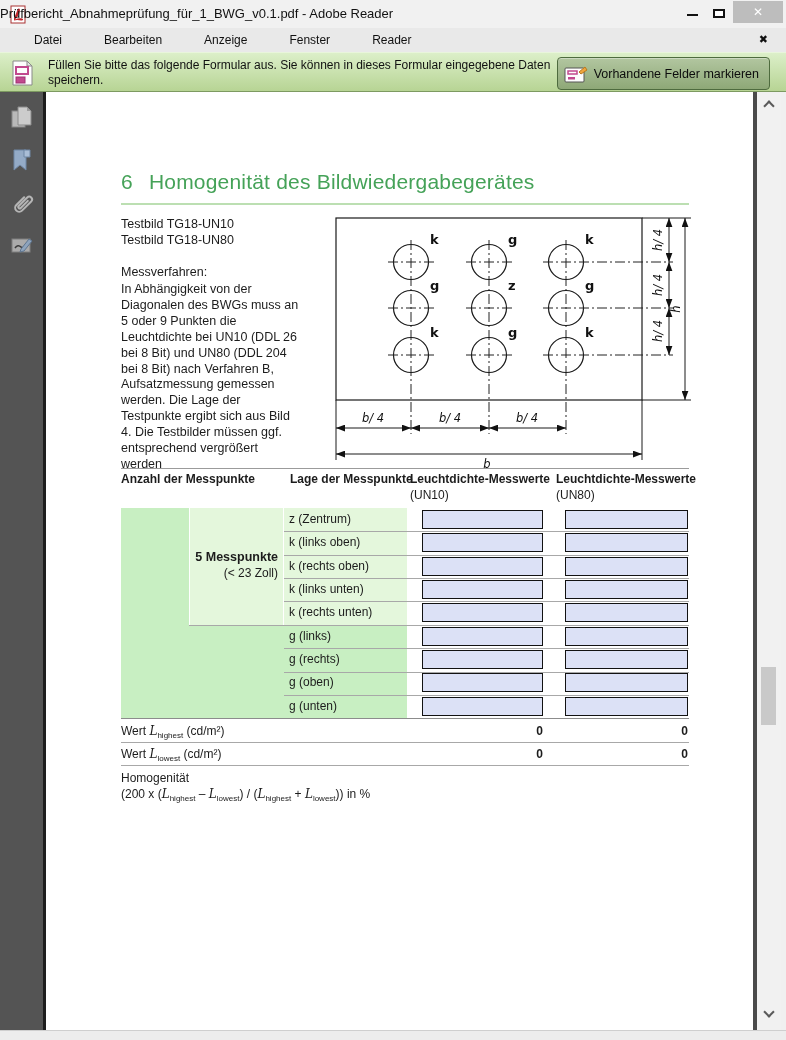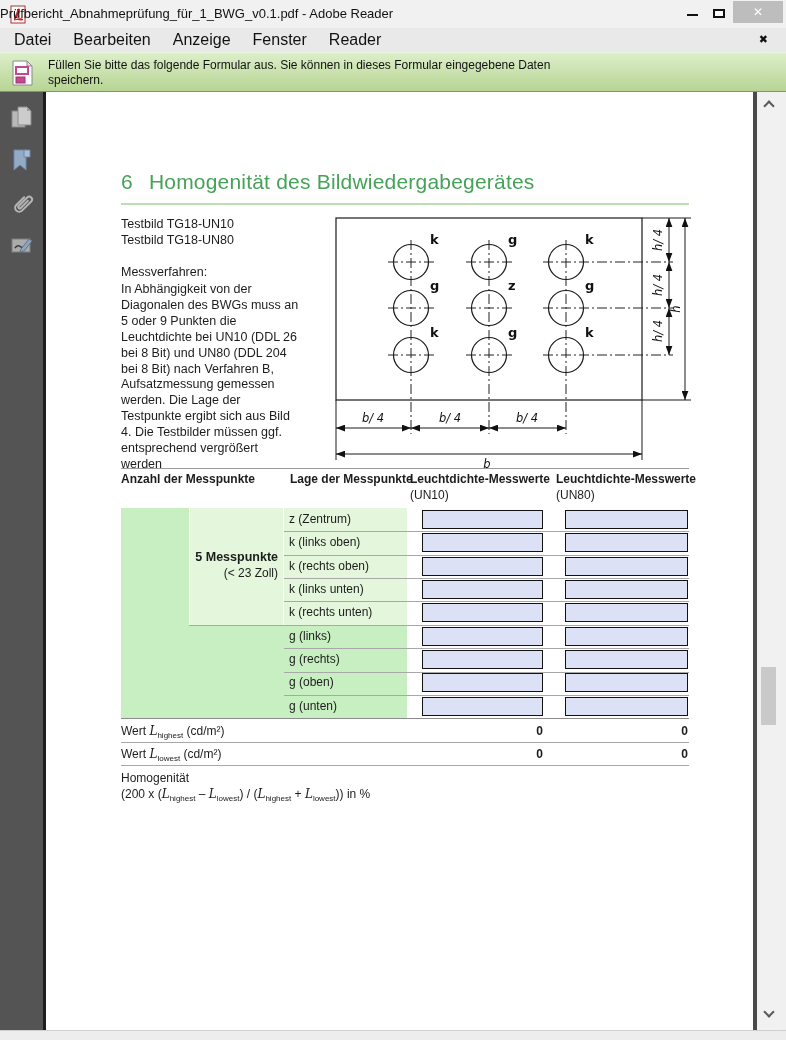--- a/index.html
+++ b/index.html
@@ -12,21 +12,21 @@
   .title-text { left:0; right:0; top:6px; font-size:13px; color:#111; }
   .pdf-logo { left:8px; top:5px; width:20px; height:19px; }
   .win-min { left:682px; top:3px; width:22px; height:20px; cursor:pointer; }
   .win-min .bar { position:absolute; left:5px; top:11px; width:11px; height:2px; background:#111; }
   .win-max { left:708px; top:3px; width:22px; height:20px; cursor:pointer; }
   .win-max .box { position:absolute; left:5px; top:6px; width:12px; height:9px; border:2px solid #111; background:#fff; }
   .win-close { left:733px; top:1px; width:50px; height:22px; background:#bdbdbd; color:#fff; font-weight:bold; font-size:12px; text-align:center; line-height:22px; cursor:pointer; }
 
   
   .menubar { left:0; top:28px; width:786px; height:24px; background:#e9e9e9; display:flex; align-items:center; padding-left:14px; gap:22px; }
-  .menu-item { font-size:16px; color:#111; cursor:pointer; }
+  .menu-item { font-size:12px; color:#111; cursor:pointer;margin-left:20px; }
   .menubar-close { position:absolute; right:18px; top:33px; font-size:11px; font-weight:bold; color:#111; cursor:pointer; }
 
   
   .notifbar { left:0; top:52px; width:786px; height:40px; background:linear-gradient(#dcefc9,#b7d494); border-top:1px solid #e9f5dc; border-bottom:1px solid #7d9a61; }
   .notif-icon { left:10px; top:6px; }
   .notif-text { left:48px; top:5px; width:522px; font-size:12px; line-height:15px; color:#111; white-space:pre-line; }
   .notif-btn { position:absolute; right:16px; top:4px; height:33px; padding:0 10px 0 6px; display:flex; align-items:center; gap:6px; background:linear-gradient(#b3c7a1,#8fa97e,#90aa7c); background:linear-gradient(#b2c6a0,#8ea877); border:1px solid #4e6b3e; border-radius:4px; box-shadow:inset 0 1px 0 rgba(255,255,255,.35); cursor:pointer; }
   .notif-btn-label { font-size:12.5px; color:#0d0d0d; }
 
   
@@ -106,20 +106,29 @@
 
 <div class="abs notifbar">
   <svg class="abs notif-icon" width="26" height="28" viewBox="0 0 26 28">
     <path d="M3 2 h14 l5 5 v19 h-19 z" fill="#fdfdfd" stroke="#8a8a8a" stroke-width="1"></path>
     <path d="M17 2 l5 5 h-5 z" fill="#e5e5e5" stroke="#8a8a8a" stroke-width="1"></path>
     <rect x="6" y="8" width="12" height="7" fill="none" stroke="#c2498e" stroke-width="2"></rect>
     <rect x="6" y="18" width="9" height="6" fill="#c2498e" stroke="#a03372" stroke-width="1"></rect>
   </svg>
   <div class="abs notif-text">Füllen Sie bitte das folgende Formular aus. Sie können in dieses Formular eingegebene Daten
 speichern.</div>
+  <div class="notif-btn">
+    <svg width="24" height="20" viewBox="0 0 24 20">
+      <rect x="1" y="4" width="19" height="14" rx="1" fill="#fdfdfd" stroke="#555" stroke-width="1"></rect>
+      <rect x="4" y="7" width="9" height="3" fill="none" stroke="#c2498e" stroke-width="1.5"></rect>
+      <rect x="4" y="13" width="7" height="2.5" fill="#c2498e"></rect>
+      <path d="M15 8 l6 -5 l2 3 l-6 4 z" fill="#f0a43c" stroke="#b77a1e" stroke-width="1"></path>
+    </svg>
+    <span class="notif-btn-label">Vorhandene Felder markieren</span>
+  </div>
 </div>
 
 <div class="abs sidebar">
   <svg class="side-icon" style="top:13px" viewBox="0 0 24 26">
     <rect x="2" y="6" width="13" height="16" fill="#b9b9b9" stroke="#888" stroke-width="1"></rect>
     <path d="M8 2 h9 l4 4 v14 h-13 z" fill="#cccccc" stroke="#8a8a8a" stroke-width="1"></path>
     <path d="M17 2 l4 4 h-4 z" fill="#9e9e9e"></path>
   </svg>
   <svg class="side-icon" style="top:56px" viewBox="0 0 24 26">
     <path d="M4 2 h12 v20 l-6 -5 l-6 5 z" fill="#94abc7" stroke="#6f87a5" stroke-width="1"></path>

